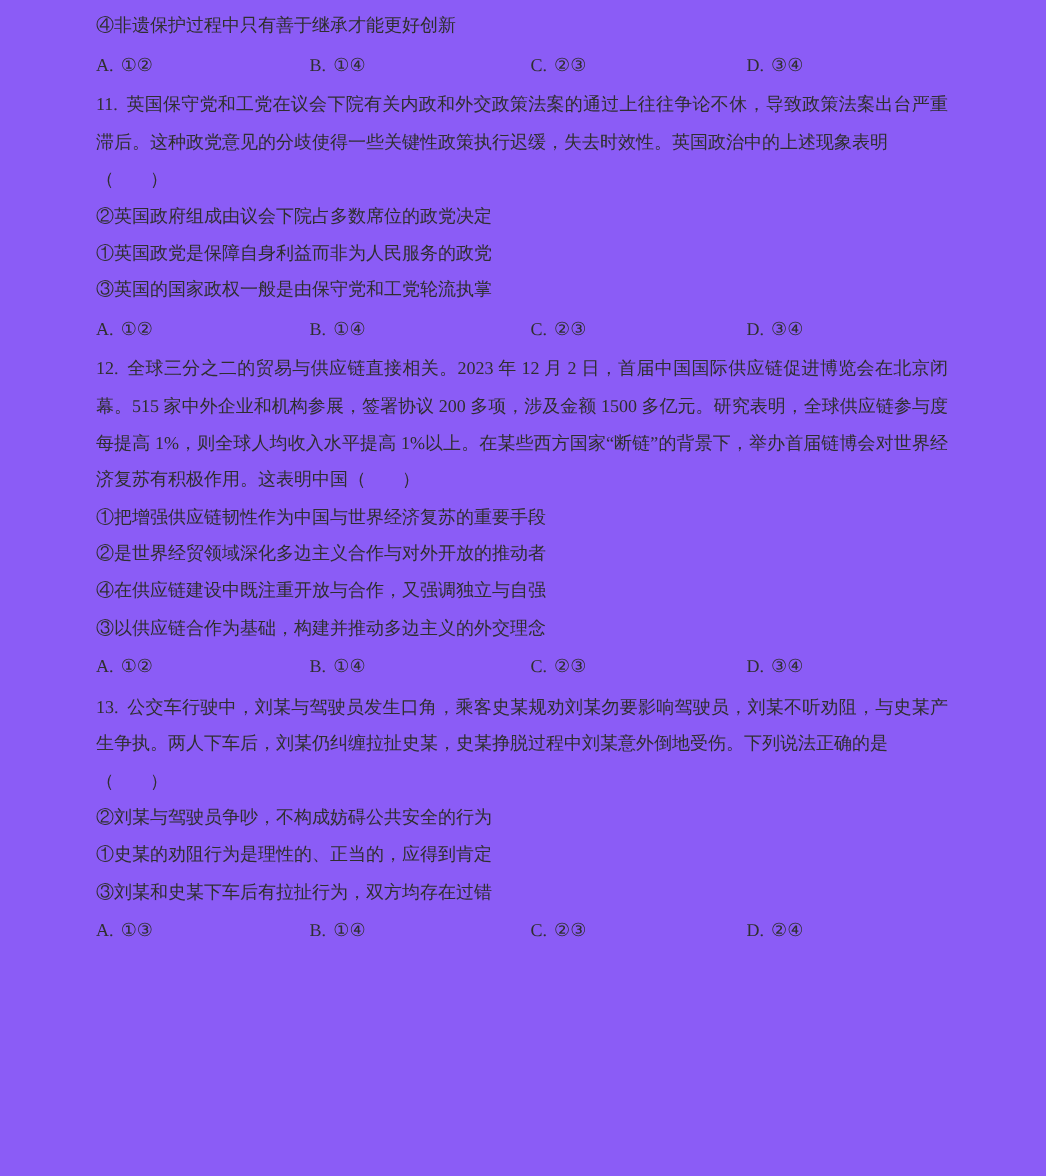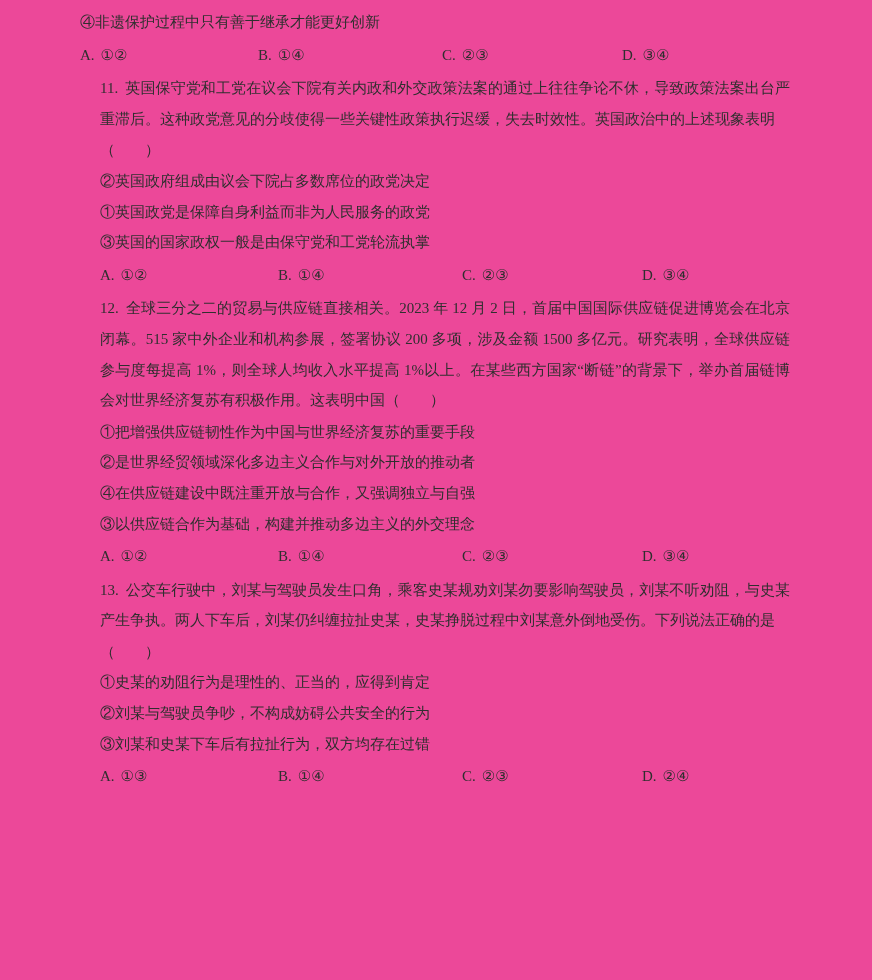--- a/index.html
+++ b/index.html
@@ -1,25 +1,25 @@
 <!DOCTYPE html>
 <html><head>
 <meta charset="utf-8">
 <style>
   html,body{margin:0;padding:0;background:#ffffff;}
   .page{
     width:872px;height:980px;box-sizing:border-box;
     padding:7px 82px 0 80px;
-    background:#ec4899;color:#2f2f2f;
+    background:#8b5cf6;color:#2f2f2f;
     font-family:"Liberation Serif","DejaVu Serif",serif;
     font-size:15px;line-height:30.6px;
     overflow:hidden;
   }
   .para{text-align:justify;margin:0 0 1px 0;}
-  .q{margin-top:3px;margin-left:20px;}
+  .q{margin-top:3px;}
   .line{white-space:nowrap;}
   .qnum{margin-right:7px;}
   .options-row{display:grid;grid-template-columns:178px 184px 180px 1fr;margin:2px 0 3px 0;}
   .opt{white-space:nowrap;}
   .opt-label{margin-right:6px;}
 </style>
 </head>
 <body>
 
 <div class="page">
@@ -56,22 +56,22 @@
       <span class="opt"><span class="opt-label">A.</span><span class="opt-value">①②</span></span>
       <span class="opt"><span class="opt-label">B.</span><span class="opt-value">①④</span></span>
       <span class="opt"><span class="opt-label">C.</span><span class="opt-value">②③</span></span>
       <span class="opt"><span class="opt-label">D.</span><span class="opt-value">③④</span></span>
     </div>
   </div>
 
   <div class="q">
     <div class="para"><span class="qnum">13.</span><span>公交车行驶中，刘某与驾驶员发生口角，乘客史某规劝刘某勿要影响驾驶员，刘某不听劝阻，与史某产生争执。两人下车后，刘某仍纠缠拉扯史某，史某挣脱过程中刘某意外倒地受伤。下列说法正确的是</span></div>
     <div class="line">（　　）</div>
+    <div class="line">②刘某与驾驶员争吵，不构成妨碍公共安全的行为</div>
     <div class="line">①史某的劝阻行为是理性的、正当的，应得到肯定</div>
-    <div class="line">②刘某与驾驶员争吵，不构成妨碍公共安全的行为</div>
     <div class="line">③刘某和史某下车后有拉扯行为，双方均存在过错</div>
     <div class="options-row">
       <span class="opt"><span class="opt-label">A.</span><span class="opt-value">①③</span></span>
       <span class="opt"><span class="opt-label">B.</span><span class="opt-value">①④</span></span>
       <span class="opt"><span class="opt-label">C.</span><span class="opt-value">②③</span></span>
       <span class="opt"><span class="opt-label">D.</span><span class="opt-value">②④</span></span>
     </div>
   </div>
 
 

